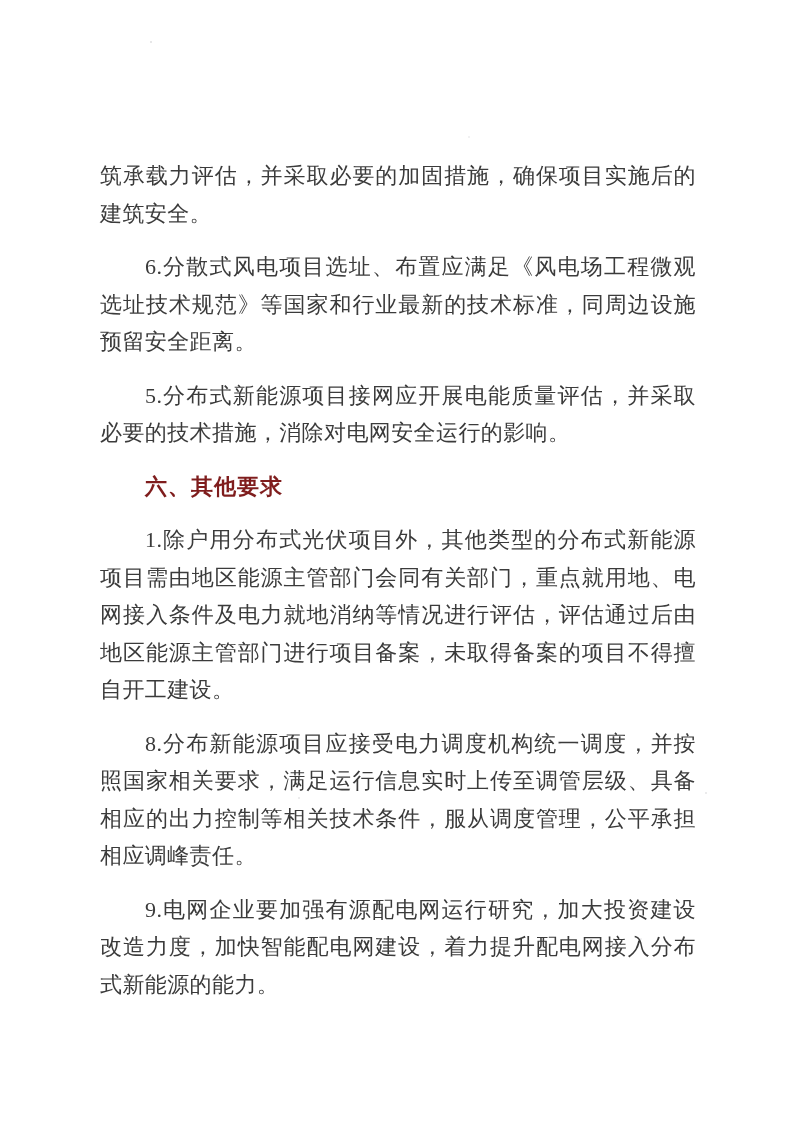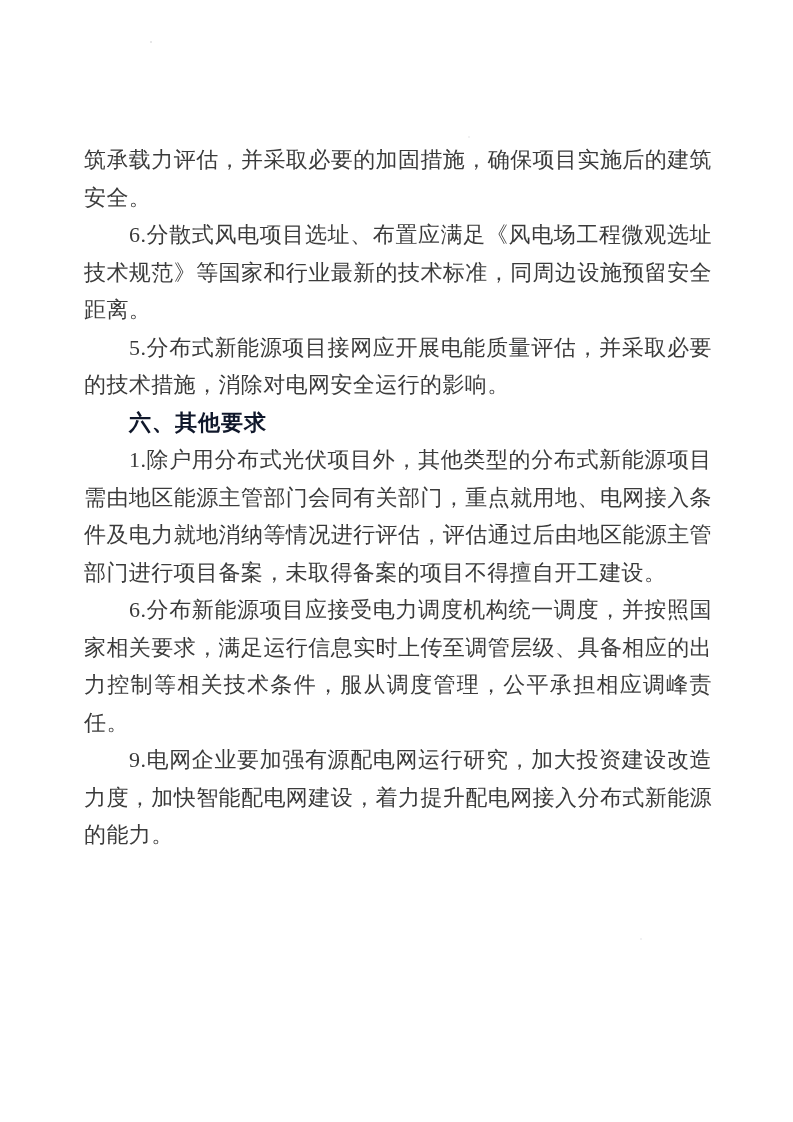--- a/index.html
+++ b/index.html
@@ -23,37 +23,37 @@
     background: #ffffff;
   }
   .content {
     position: absolute;
     left: 84px;
     top: 141px;
     width: 628px;
     color: #3b3b3b;
   }
   .para {
-    margin: 0;
+    margin: 16px;
     font-size: 22px;
     line-height: 37.5px;
     letter-spacing: 0.4px;
     text-align: justify;
     text-align-last: left;
     font-family: "Liberation Serif", serif;
     text-rendering: optimizeLegibility;
   }
   .para.indent {
     text-indent: 45px;
   }
   .para.heading {
     font-weight: bold;
     font-family: "Liberation Sans", sans-serif;
     letter-spacing: 1px;
-    color: #0f172a;
+    color: #7f1d1d;
   }
   
   .scan-noise {
     position: absolute;
     width: 2px;
     height: 2px;
     background: transparent;
     box-shadow:
       150px 41px 0 0 rgba(120,120,130,0.18),
       705px 792px 0 0 rgba(120,120,130,0.15),
@@ -66,16 +66,16 @@
 <body>
 
 <div class="page">
   <div class="scan-noise"></div>
   <div class="content">
       <p class="para">筑承载力评估，并采取必要的加固措施，确保项目实施后的建筑安全。</p>
       <p class="para indent">6.分散式风电项目选址、布置应满足《风电场工程微观选址技术规范》等国家和行业最新的技术标准，同周边设施预留安全距离。</p>
       <p class="para indent">5.分布式新能源项目接网应开展电能质量评估，并采取必要的技术措施，消除对电网安全运行的影响。</p>
       <p class="para indent heading">六、其他要求</p>
       <p class="para indent">1.除户用分布式光伏项目外，其他类型的分布式新能源项目需由地区能源主管部门会同有关部门，重点就用地、电网接入条件及电力就地消纳等情况进行评估，评估通过后由地区能源主管部门进行项目备案，未取得备案的项目不得擅自开工建设。</p>
-      <p class="para indent">6.分布新能源项目应接受电力调度机构统一调度，并按照国家相关要求，满足运行信息实时上传至调管层级、具备相应的出力控制等相关技术条件，服从调度管理，公平承担相应调峰责任。</p>
+      <p class="para indent">8.分布新能源项目应接受电力调度机构统一调度，并按照国家相关要求，满足运行信息实时上传至调管层级、具备相应的出力控制等相关技术条件，服从调度管理，公平承担相应调峰责任。</p>
       <p class="para indent">9.电网企业要加强有源配电网运行研究，加大投资建设改造力度，加快智能配电网建设，着力提升配电网接入分布式新能源的能力。</p>
     </div>
 </div>
 
 </body></html>

